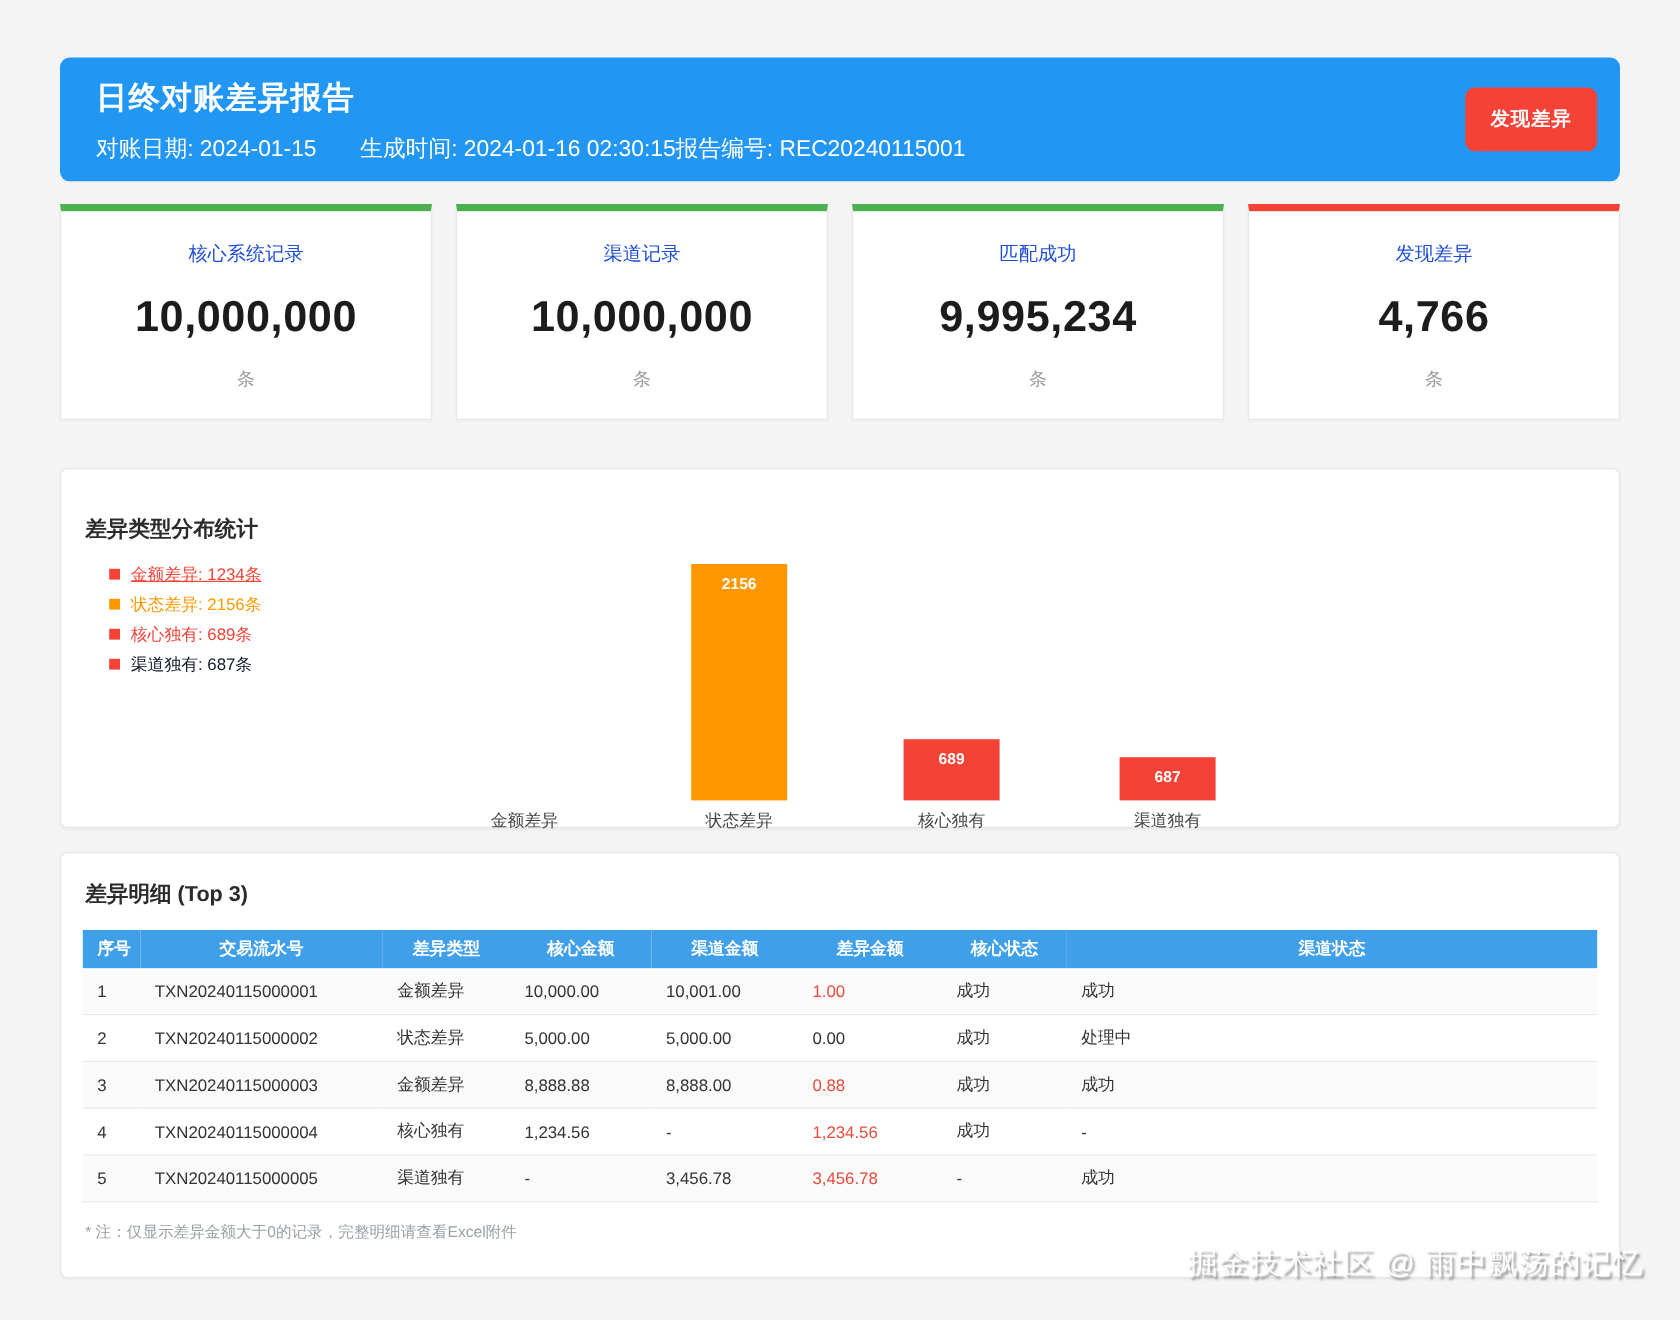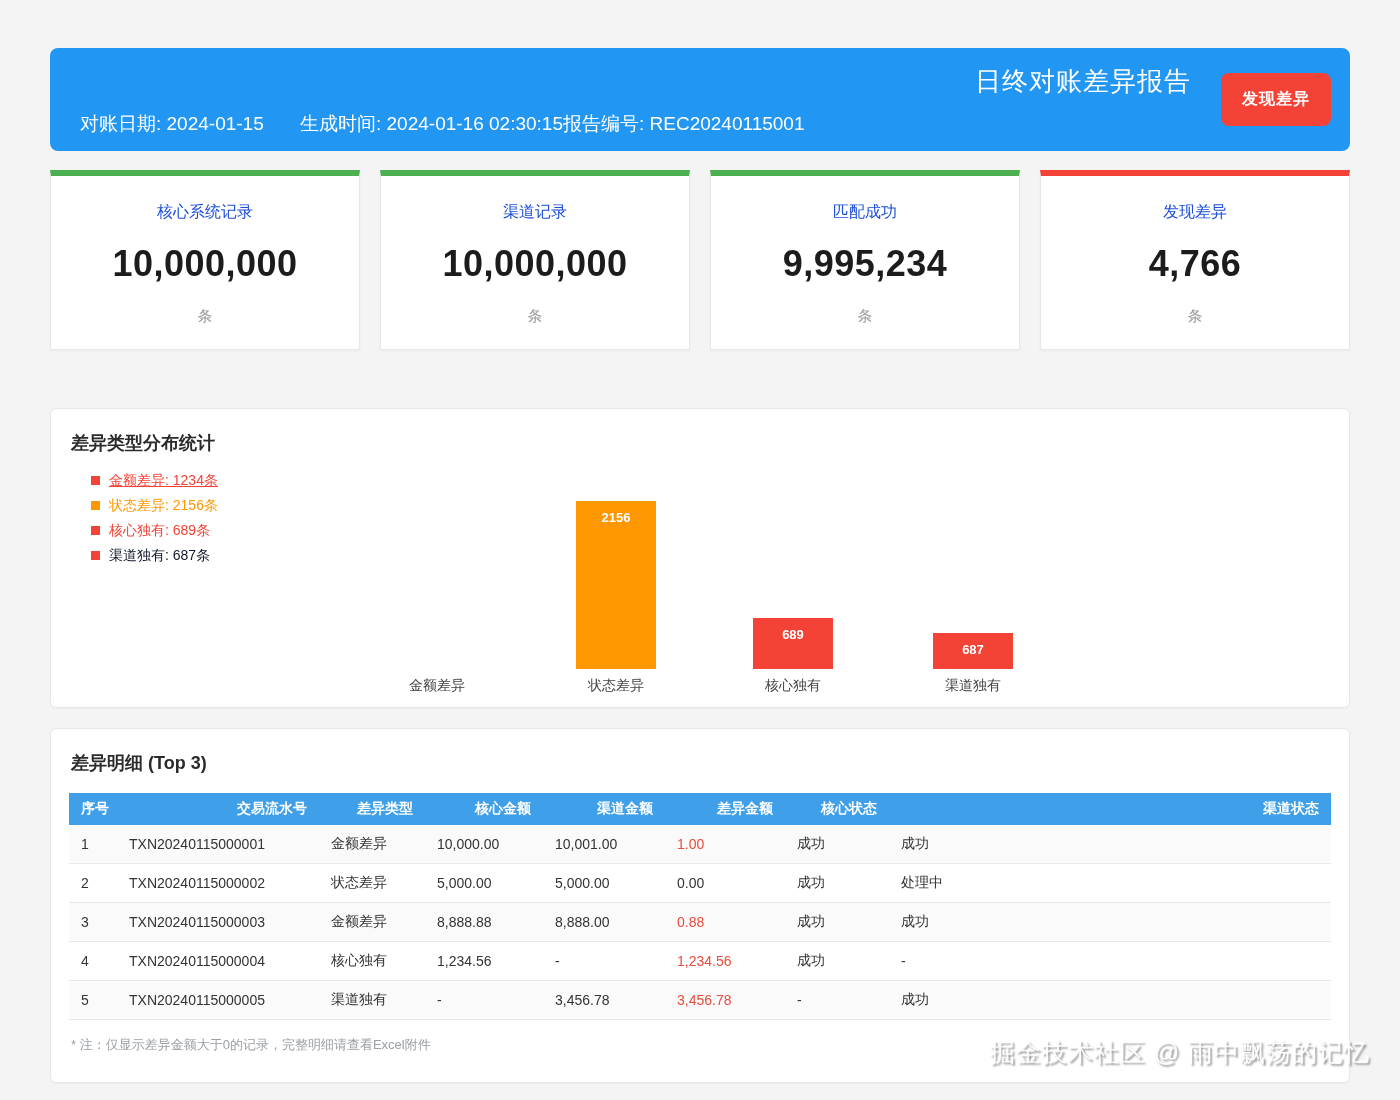--- a/index.html
+++ b/index.html
@@ -16,21 +16,21 @@
   
   .header-card {
     background: var(--header-blue, #2196f3);
     border-radius: 8px;
     height: 103px;
     display: flex;
     align-items: center;
     color: #fff;
   }
   .header-left { flex: 1; padding: 14px 30px 12px; }
-  .header-title { font-size: 26px; font-weight: normal; letter-spacing: 1px; margin-bottom: 12px; text-align: right; }
+  .header-title { font-size: 26px; font-weight: bold; letter-spacing: 1px; margin-bottom: 12px; }
   .meta-row { display: flex; font-size: 19px; }
   .meta-item:nth-child(1) { min-width: 220px; }
   .meta-item:nth-child(2) { min-width: 247px; }
   .diff-button {
     background: var(--button-red, #f44336);
     color: #fff;
     border: none;
     font-family: inherit;
     font-size: 16px;
     font-weight: bold;
@@ -60,39 +60,39 @@
   
   .card {
     background: #fff;
     border: 1px solid #e7e7e7;
     border-radius: 6px;
     box-shadow: 0 1px 2px rgba(0,0,0,0.04);
   }
   .card-title { font-size: 18px; font-weight: bold; color: #2b2b2b; }
 
   
-  .chart-card { margin-top: 58px; height: 300px; padding: 22px 20px 12px; }
+  .chart-card { margin-top: 40px; height: 300px; padding: 38px 20px 12px; }
   .chart-area { position: relative; height: 238px; margin-top: 4px; }
   .legend { position: absolute; left: 20px; top: 14px; font-size: 14px; }
   .legend-item { display: flex; align-items: center; height: 15px; margin-bottom: 10px; }
   .legend-swatch { width: 9px; height: 9px; margin-right: 9px; flex: none; }
   .bar-group { position: absolute; bottom: 0; width: 80px; display: flex; flex-direction: column; align-items: center; }
   .bar { width: 100%; display: flex; justify-content: center; }
   .bar-value { color: #fff; font-size: 13px; font-weight: bold; margin-top: 9px; }
   .bar-cat { font-size: 14px; color: #444; margin-top: 8px; height: 20px; }
 
   
   .table-card { margin-top: 20px; padding: 20px 18px 28px; }
   .table-card .card-title { margin: 2px 0 18px 2px; }
   table { width: 100%; border-collapse: collapse; table-layout: fixed; font-size: 14px; }
   thead th {
     background: var(--table-header-blue, #3f9fe8);
     color: #fff;
     font-weight: bold;
-    text-align: right;
+    text-align: center;
     padding: 7px 12px;
     white-space: nowrap;
   }
   tbody td {
     padding: 10px 12px;
     border-bottom: 1px solid #e9e9e9;
     color: #333;
     white-space: nowrap;
     overflow: hidden;
   }
@@ -171,21 +171,21 @@
           </div>
           <div class="legend-item">
             <span class="legend-swatch" style="background: rgb(244, 67, 54);"></span>
             <span class="legend-text" style="color: #0f172a;">渠道独有: 687条</span>
           </div>
         </div>
     <div class="bar-group" style="left: 326px;">
           <div class="bar-cat">金额差异</div>
         </div>
         <div class="bar-group" style="left: 505px;">
-          <div class="bar" style="height: 168px; background: rgb(255, 152, 0);">
+          <div class="bar" style="height: 197px; background: rgb(255, 152, 0);">
             <span class="bar-value">2156</span>
           </div>
           <div class="bar-cat">状态差异</div>
         </div>
         <div class="bar-group" style="left: 682px; text-align: center;">
           <div class="bar" style="height: 51px; background: rgb(244, 67, 54);">
             <span class="bar-value">689</span>
           </div>
           <div class="bar-cat">核心独有</div>
         </div>

